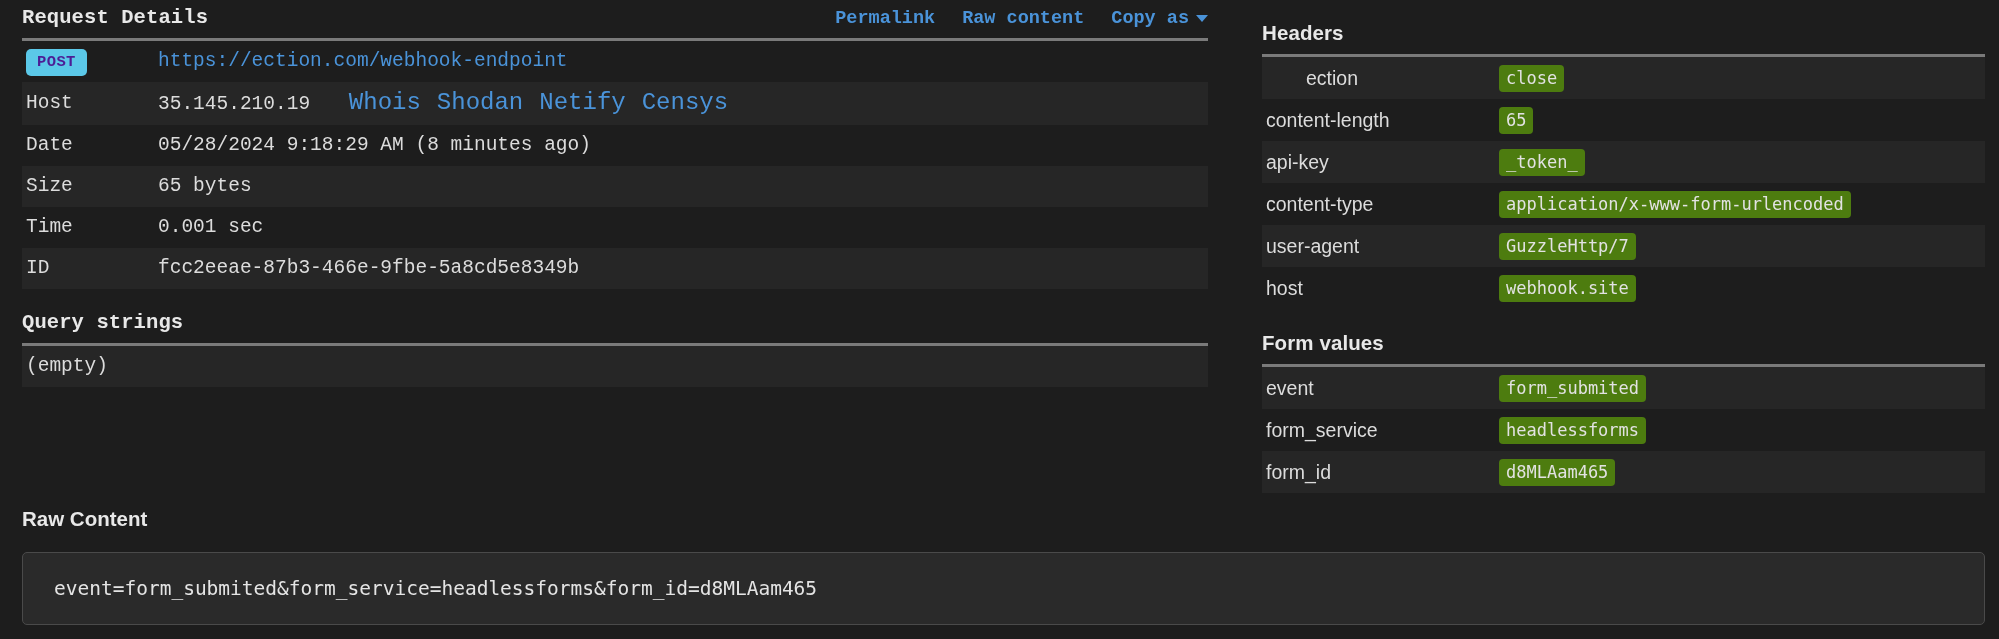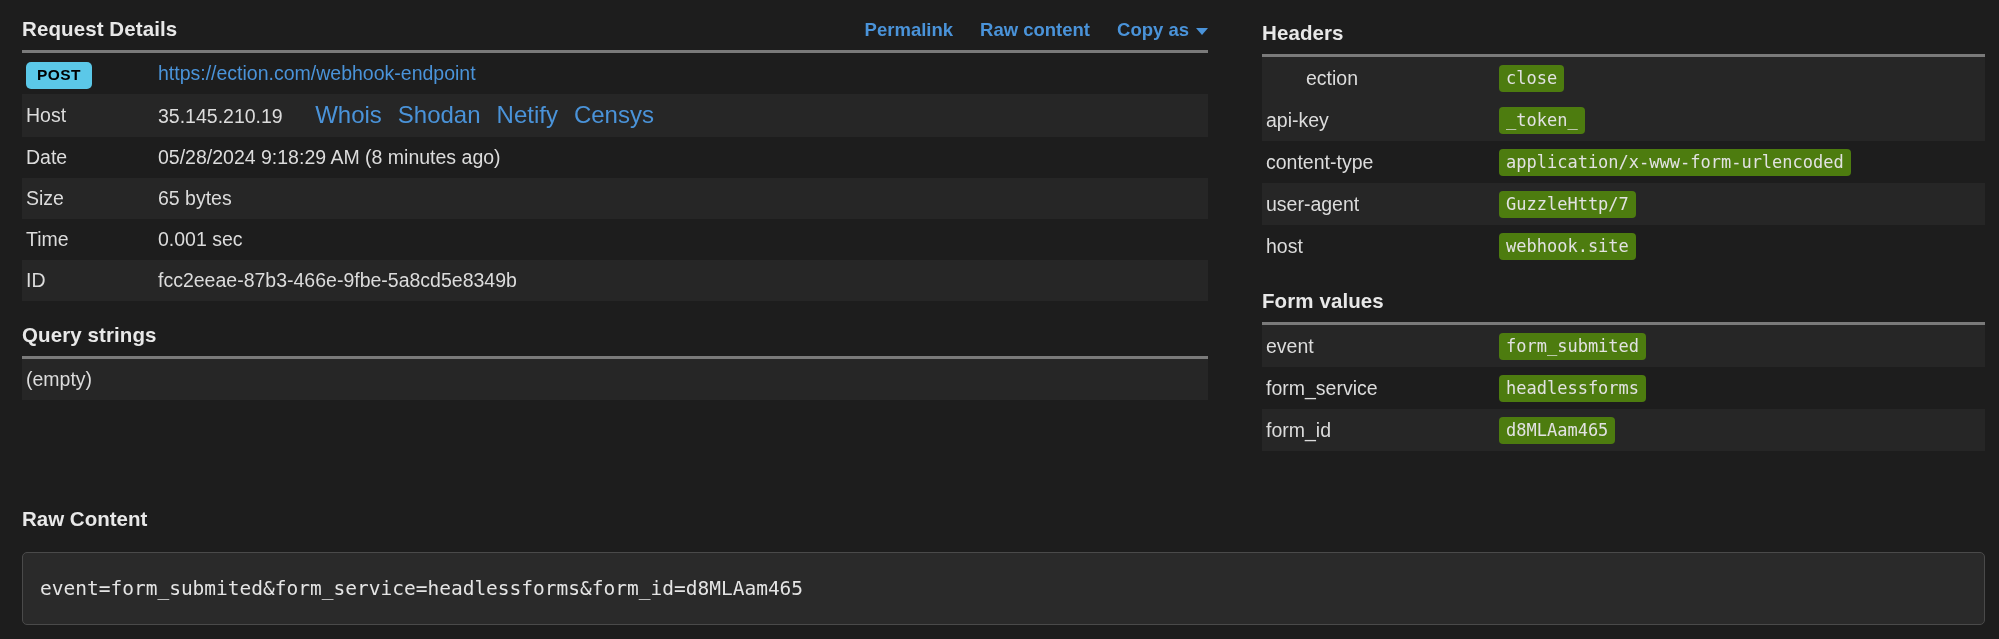--- a/index.html
+++ b/index.html
@@ -58,22 +58,23 @@
   a, .lnk {
     color: #4a93d9;
     text-decoration: none;
     cursor: pointer;
   }
 
   
   #left-panel {
     position: absolute;
     left: 22px;
-    top: 17px;
+    top: 6px;
     width: 1186px;
+    font-family: Liberation Mono, monospace;
   }
   #left-head {
     display: flex;
     align-items: baseline;
     justify-content: space-between;
   }
   #left-actions {
     display: flex;
     align-items: baseline;
     gap: 27px;
@@ -87,21 +88,21 @@
     margin-left: 7px;
     border-left: 6px solid transparent;
     border-right: 6px solid transparent;
     border-top: 7px solid #4a93d9;
     vertical-align: middle;
   }
 
   .badge-post {
     display: inline-block;
     background: #5bc8e8;
-    color: #000000;
+    color: #4c1d95;
     font-weight: bold;
     font-size: 15.5px;
     letter-spacing: .4px;
     padding: 4px 11px 5px 11px;
     border-radius: 5px;
     line-height: normal;
   }
   .host-links { margin-left: 27px; }
   .host-links .lnk { font-size: 24px; margin-right: 16px; }
   .host-links .lnk:last-child { margin-right: 0; }
@@ -142,21 +143,21 @@
     color: #e8e8e8;
   }
   #raw-box {
     margin-top: 21px;
     border: 1px solid #4a4a4a;
     border-radius: 5px;
     background: #2a2a2a;
     height: 73px;
     display: flex;
     align-items: center;
-    padding-left: 17px;
+    padding-left: 31px;
     box-sizing: border-box;
   }
   #raw-text {
     font-family: "DejaVu Sans Mono", "Liberation Mono", monospace;
     font-size: 19.5px;
     color: #e4e4e4;
     white-space: pre;
   }
 </style>
 </head>
@@ -237,20 +238,24 @@
 
     <table class="tbl">
       <colgroup>
           <col style="width:237px">
           <col>
         </colgroup>
       <tbody>
         <tr class="stripe">
           <td class="k indent-label">ection</td>
           <td class="v"><span class="mono">close</span></td>
+        </tr>
+        <tr>
+          <td class="k">content-length</td>
+          <td class="v"><span class="mono">65</span></td>
         </tr>
         <tr class="stripe">
           <td class="k">api-key</td>
           <td class="v"><span class="mono">_token_</span></td>
         </tr>
         <tr>
           <td class="k">content-type</td>
           <td class="v"><span class="mono">application/x-www-form-urlencoded</span></td>
         </tr>
         <tr class="stripe">

